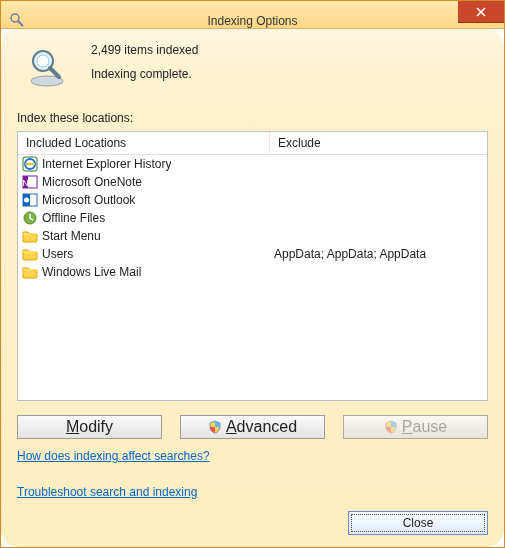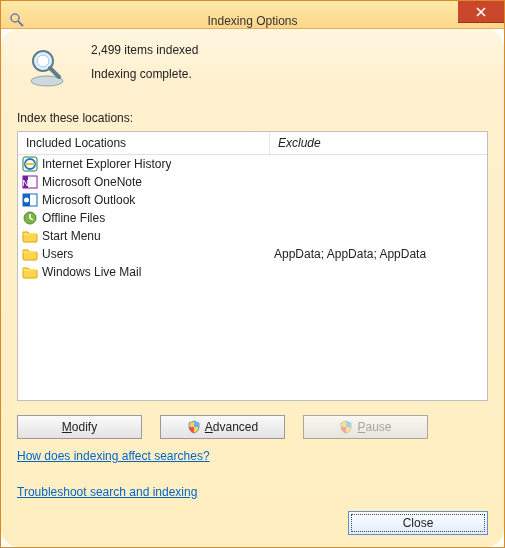--- a/index.html
+++ b/index.html
@@ -90,21 +90,21 @@
     border-bottom: 1px solid #e0e0e0;
     background: #fff;
   }
   .col-h {
     padding: 4px 8px;
     font-size: 12px;
     color: #222;
     border-right: 1px solid #e7e7e7;
   }
   .col-h.col1 { width: 252px; }
-  .col-h.col2 { flex: 1; border-right: none; font-style: italic; }
+  .col-h.col2 { flex: 1; border-right: none; }
   .loc-body { flex:1; overflow: auto; }
   .loc-row {
     display: flex;
     align-items: center;
     height: 18px;
   }
   .loc-row .rcol1 {
     width: 252px;
     display: flex;
     align-items: center;
@@ -112,25 +112,25 @@
   }
   .loc-row .rcol2 { flex:1; padding-left: 4px; color: #222; }
   .row-icon { width: 16px; height: 16px; margin-right: 4px; flex-shrink: 0; }
   .row-label { color: #222; white-space: nowrap; overflow: hidden; text-overflow: ellipsis; }
   .button-row {
     display: flex;
     gap: 18px;
     margin-bottom: 10px;
   }
   .winbtn {
-    width: 125px;
+    width: 145px;
     height: 24px;
     border: 1px solid #9b9b9b;
     background: linear-gradient(to bottom, #fafafa, #e3e3e3);
-    font-size: 12px;
+    font-size: 16px;
     color: #222;
     display: flex;
     align-items: center;
     justify-content: center;
     gap: 4px;
     cursor: pointer;
   }
   .winbtn.disabled {
     color: #999;
     cursor: default;

